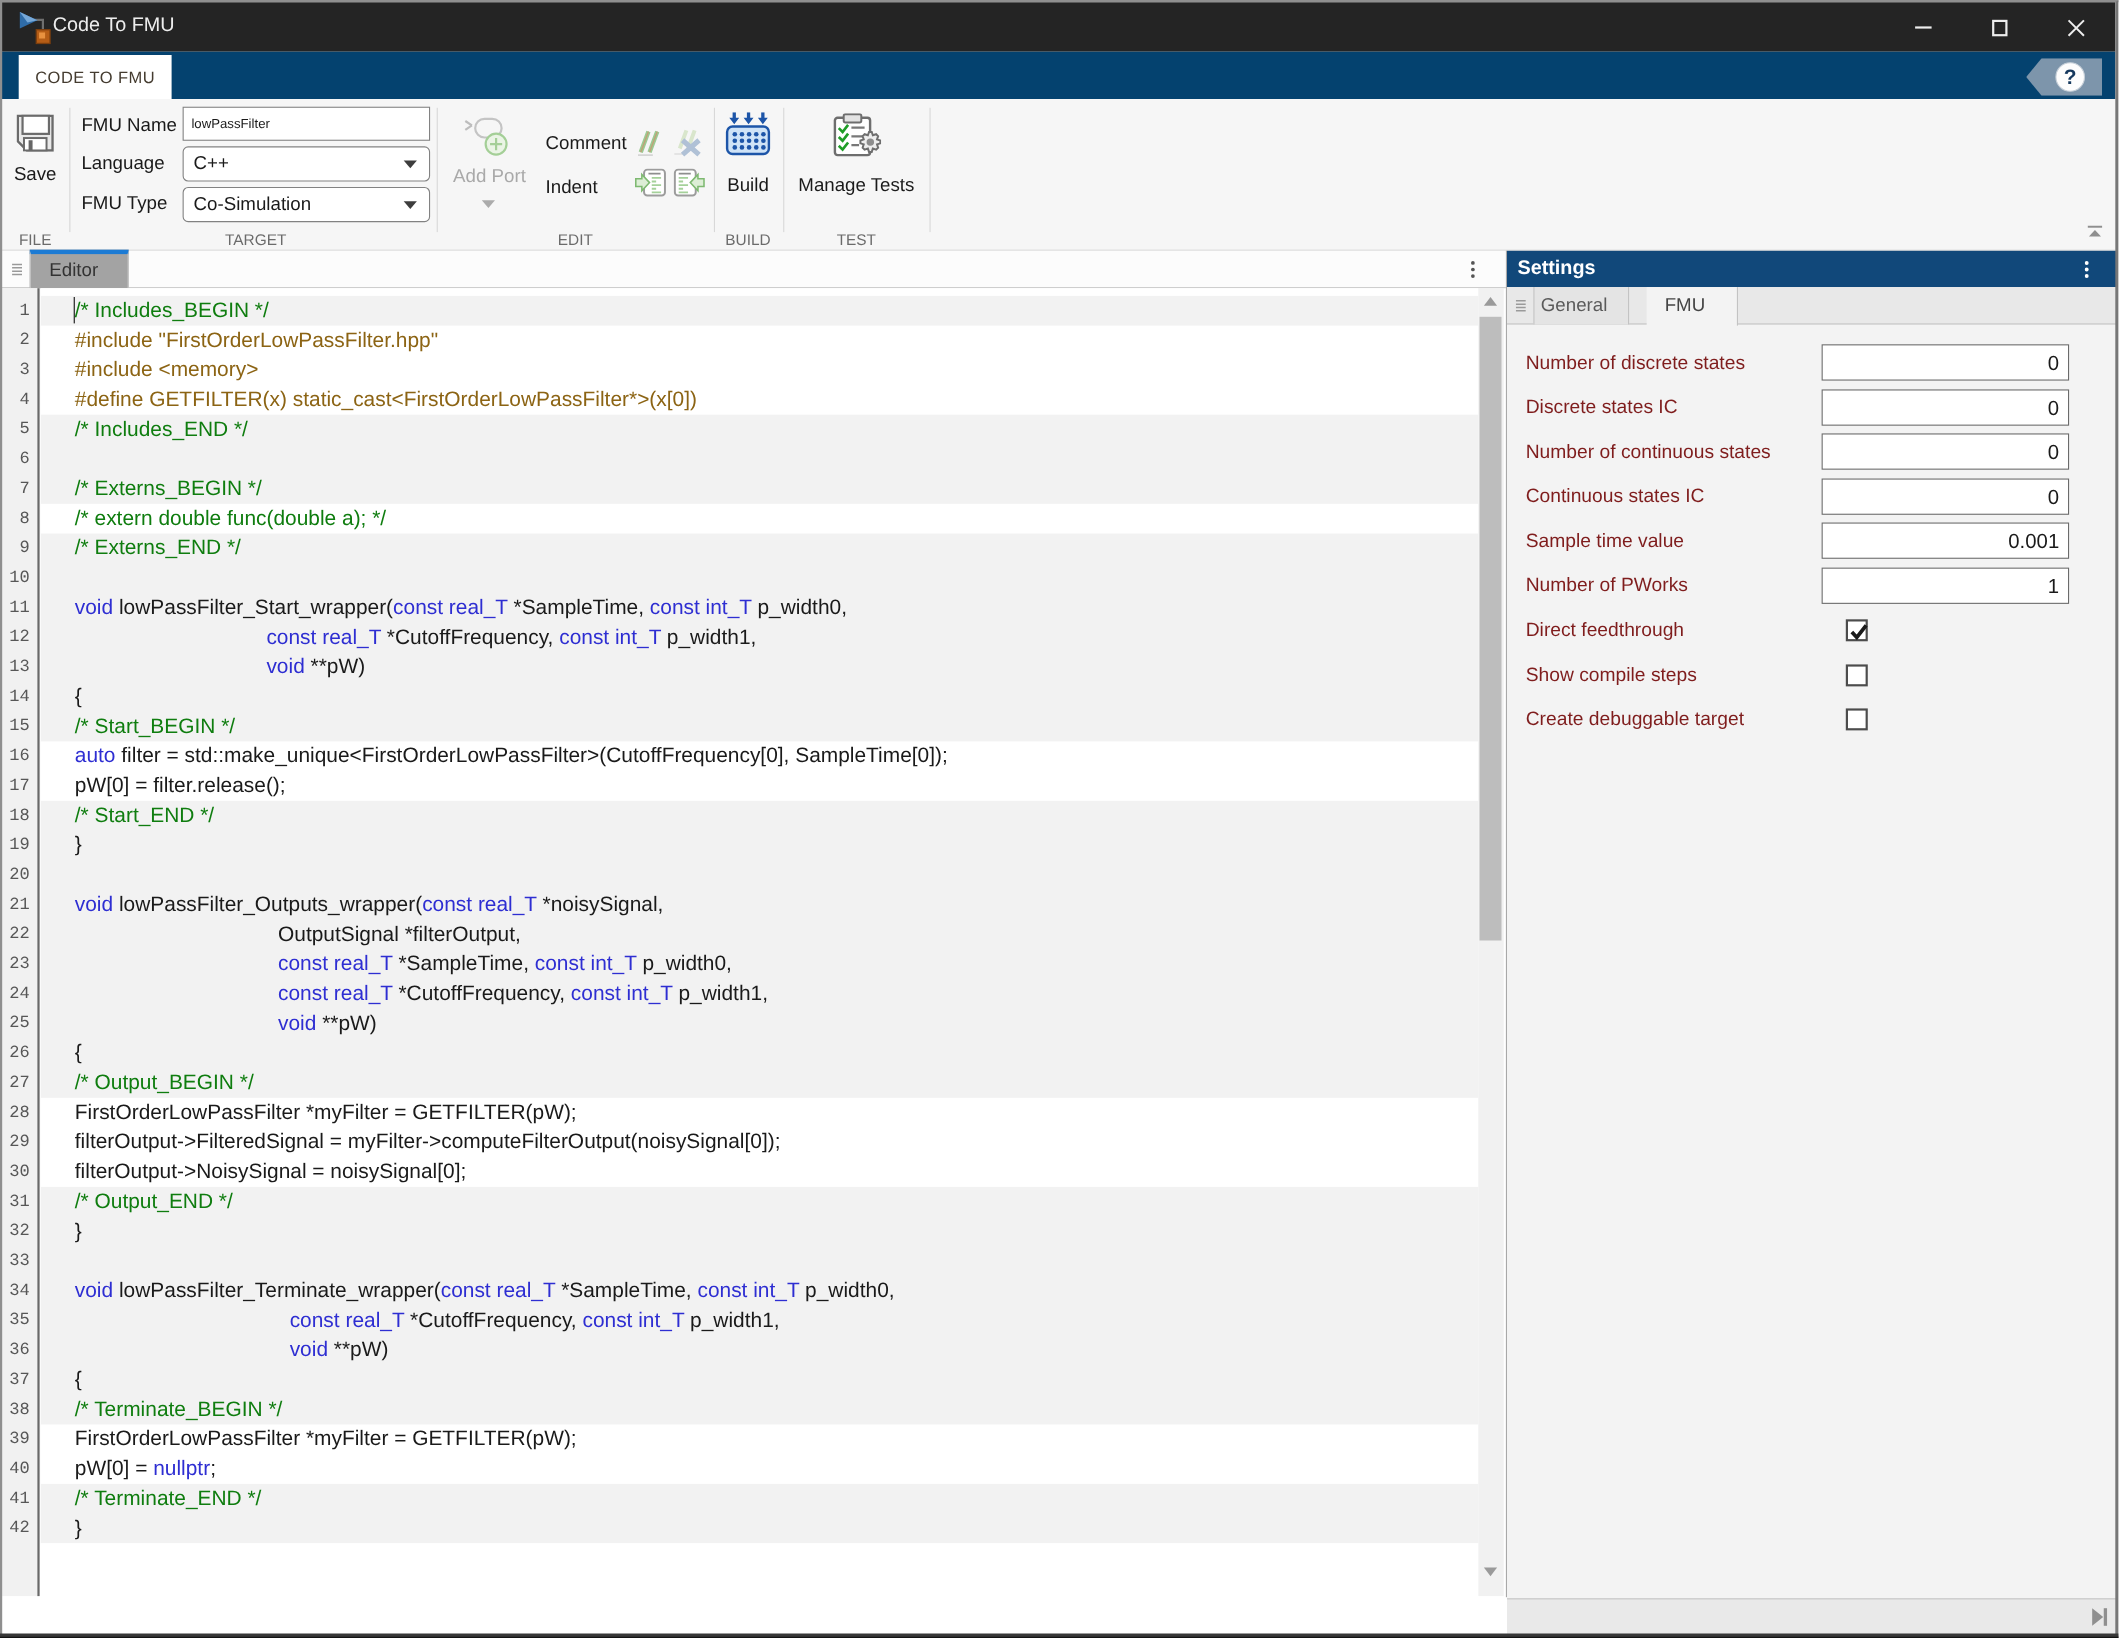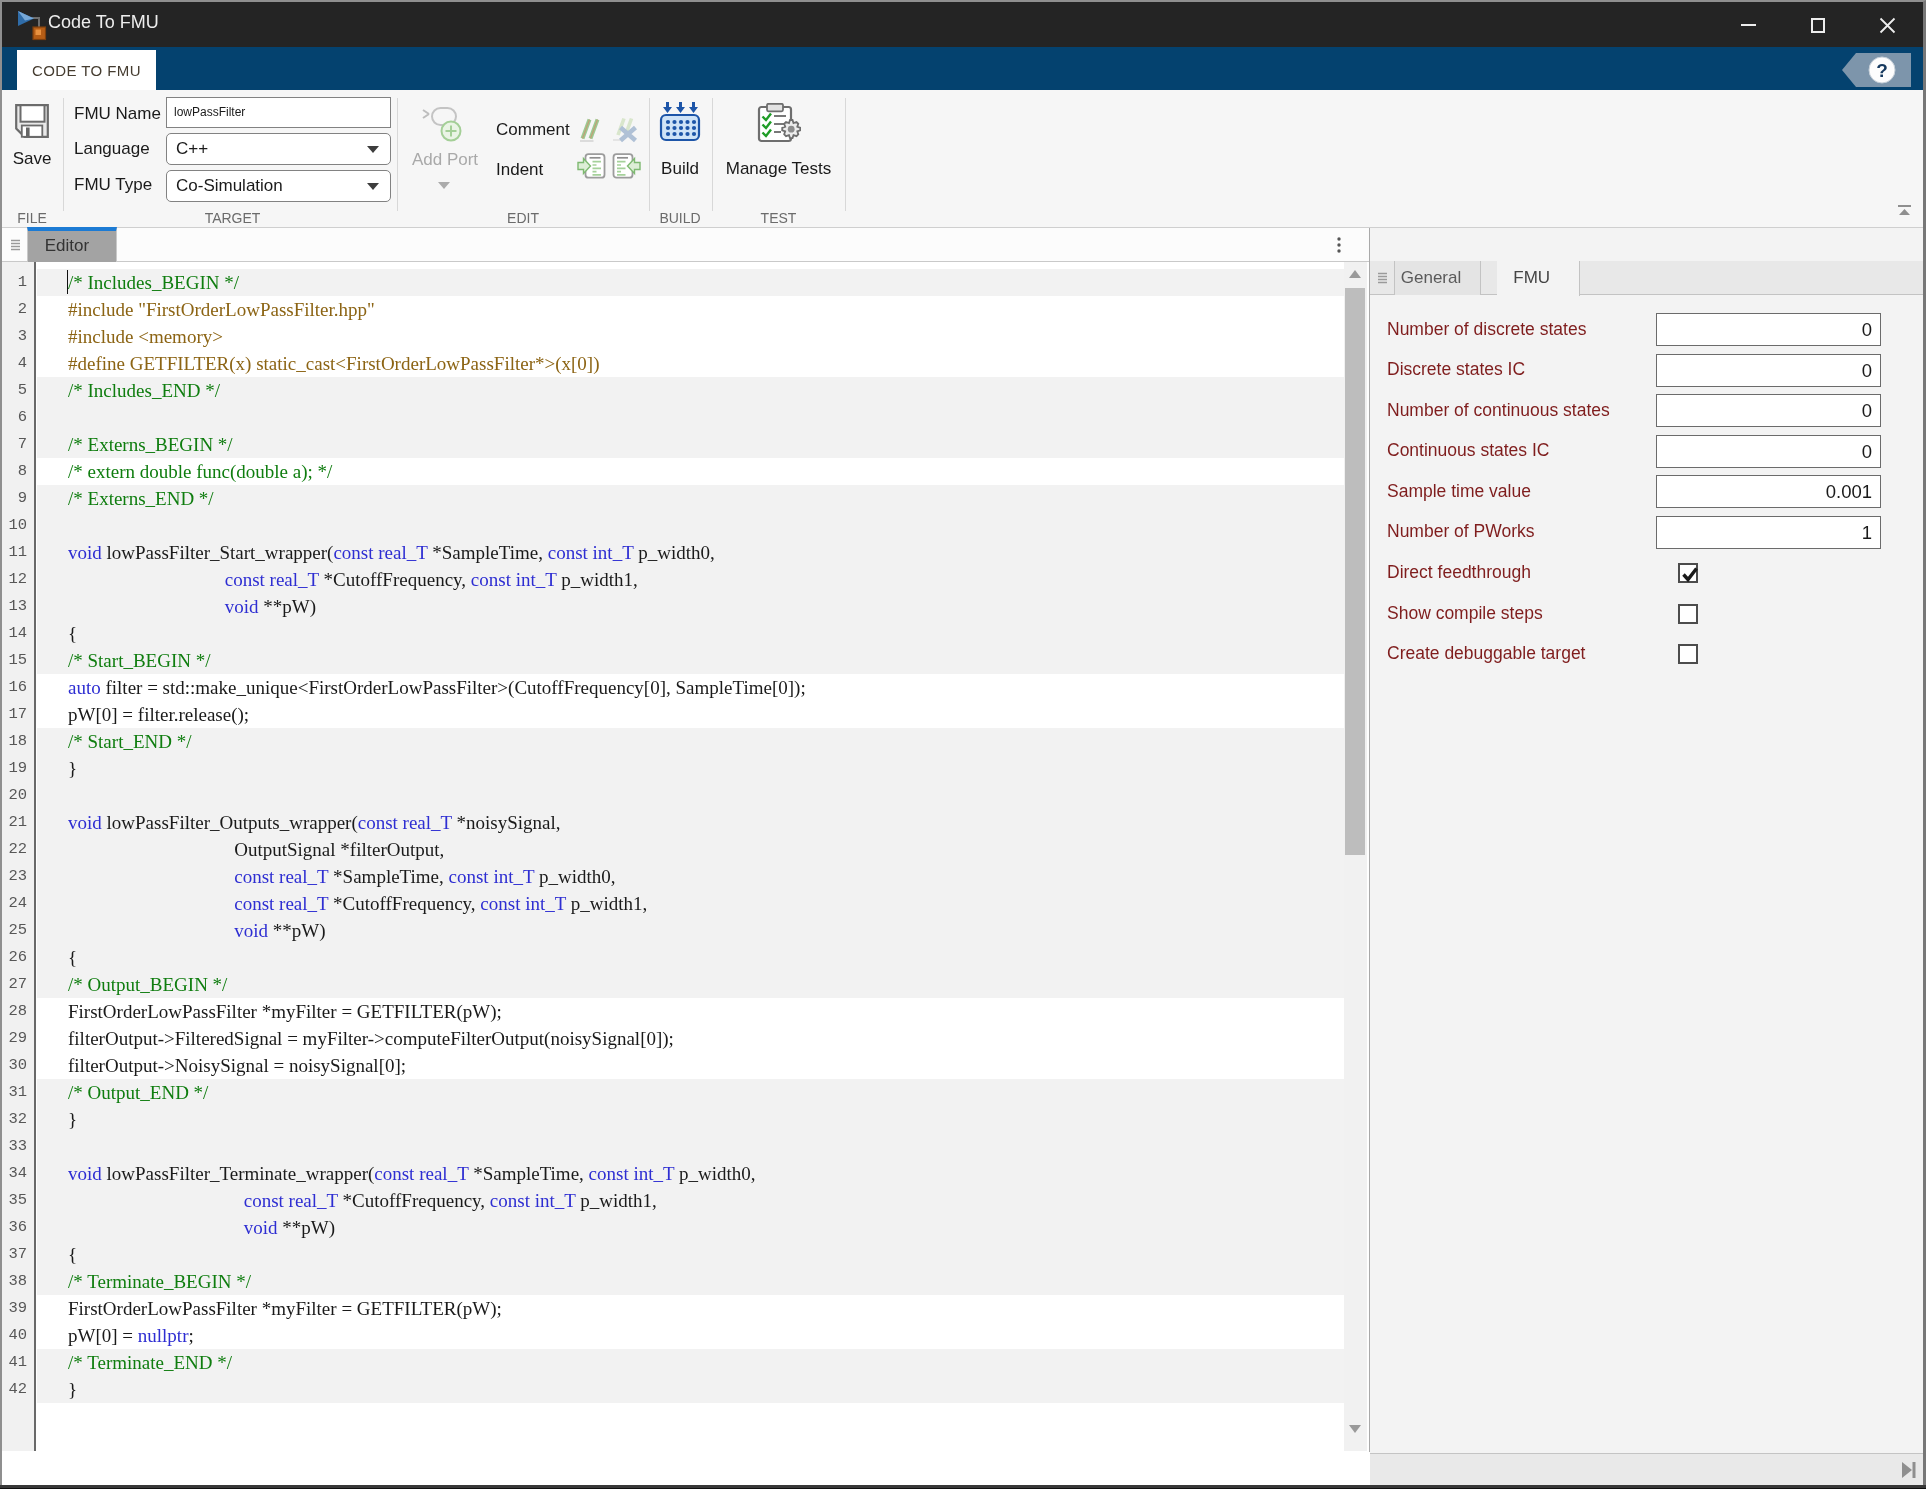--- a/index.html
+++ b/index.html
@@ -22,21 +22,21 @@
 .dd{position:absolute;left:166px;width:225px;height:32px;background:#fff;border:1px solid #828282;border-radius:5px;font-size:17px;color:#1a1a1a;line-height:30px;padding-left:9px}
 .ddcaret{position:absolute;right:11px;top:12px;width:0;height:0;border-left:6.5px solid transparent;border-right:6.5px solid transparent;border-top:7.5px solid #3d3d3d}
 
 #editor{position:absolute;left:0;top:228px;width:1368.5px;height:1224px;background:#fff}
 #edtabbar{position:absolute;left:0;top:0;width:100%;height:34px;background:#fcfcfc;border-bottom:1px solid #c9c9c9}
 #edtab{position:absolute;left:27px;top:-1px;width:90px;height:35px;background:#a3a3a3;border-left:1px solid #c9c9c9;border-right:1px solid #c9c9c9;border-top:4px solid #1c7bd4;text-align:center;font-size:17px;color:#333;line-height:30px;padding-right:10px}
 #gutter{position:absolute;left:2px;top:34px;width:33.5px;height:1189px;background:#f1f1f1;border-right:2px solid #696969}
 #gutternums{position:absolute;left:2px;width:25px;top:40.5px;text-align:right;font-family:"Liberation Mono",monospace;font-size:15.5px;line-height:27px;color:#575757;white-space:pre}
 #codearea{position:absolute;left:37px;top:34px;width:1307px;height:1140.5px;background:#f2f2f2}
 #codebelow{position:absolute;left:37px;top:1174.5px;width:1307px;height:48.5px;background:#fff}
-#codepre{position:absolute;left:68px;top:40.5px;font-family:Liberation Serif, serif;font-size:19px;line-height:27px;color:#1a1a1a;white-space:pre;z-index:5}
+#codepre{position:absolute;left:68px;top:40.5px;font-family:Liberation Sans, sans-serif;font-size:19px;line-height:27px;color:#1a1a1a;white-space:pre;z-index:5}
 .k{color:#2e2ed2} .c{color:#0f7d0f} .p{color:#8c6414}
 #caret{position:absolute;left:66.5px;top:42px;width:1.8px;height:24px;background:#111;z-index:6}
 #vscroll{position:absolute;left:1344px;top:34px;width:23px;height:1189px;background:#f1f1f1}
 #vthumb{position:absolute;left:1px;top:25.5px;width:20px;height:567px;background:#bdbdbd}
 #btabs{position:absolute;left:0px;top:1223.5px;width:1368.5px;height:34.5px;border-top:1px solid #b0b0b0;background:#fff}
 .btab{position:absolute;top:0;height:34.5px;background:#e4e4e4;font-size:17px;letter-spacing:.2px;color:#2e2e2e;text-align:center;line-height:33px}
 
 #settings{position:absolute;left:1370px;top:228px;width:553.5px;height:1258px;background:#f3f3f3}
 #sethead{position:absolute;left:0;top:0;width:100%;height:33px;background:#11487a;color:#fff}
 #settabs{position:absolute;left:0;top:33px;width:100%;height:34px;background:#e8e8e8;border-bottom:1px solid #c3c3c3}
@@ -289,20 +289,28 @@
 }</pre>
   <div id="vscroll">
     <div class="abs" style="left:5px;top:8px;width:0;height:0;border-left:6.5px solid transparent;border-right:6.5px solid transparent;border-bottom:8px solid #9a9a9a"></div>
     <div id="vthumb"></div>
     <div class="abs" style="left:5px;top:1163px;width:0;height:0;border-left:6.5px solid transparent;border-right:6.5px solid transparent;border-top:8px solid #9a9a9a"></div>
   </div>
 </div>
 <div class="abs" style="left:1368.5px;top:228px;width:1.5px;height:1224px;background:#a9a9a9;z-index:8"></div>
 
 <div id="settings">
+  <div id="sethead">
+    <div class="abs" style="left:9.5px;top:5px;font-size:18px;font-weight:bold">Settings</div>
+    <svg class="abs" style="left:525px;top:9px" width="4" height="16" viewBox="0 0 4 16">
+      <circle cx="2" cy="2" r="1.8" fill="#fff"></circle>
+        <circle cx="2" cy="8" r="1.8" fill="#fff"></circle>
+        <circle cx="2" cy="14" r="1.8" fill="#fff"></circle>
+    </svg>
+  </div>
   <div id="settabs">
     <svg class="abs" style="left:8px;top:11px" width="10" height="12" viewBox="0 0 10 12">
       <path d="M0 1.5 H9 M0 4.5 H9 M0 7.5 H9 M0 10.5 H9" stroke="#9a9a9a" stroke-width="1.4"></path>
     </svg>
     <div class="stab" style="left:23.5px;width:87px;background:#e4e4e4;border-left:1px solid #c3c3c3;color:#5a5a5a">General</div>
     <div class="stab" style="left:127px;width:82.5px;background:#f3f3f3;height:35px;color:#454545">FMU</div>
   </div>
   <div class="slab" style="top:90.5px">Number of discrete states</div>
 <div class="sinput" style="top:85.0px">0</div>
 <div class="slab" style="top:131.0px">Discrete states IC</div>

